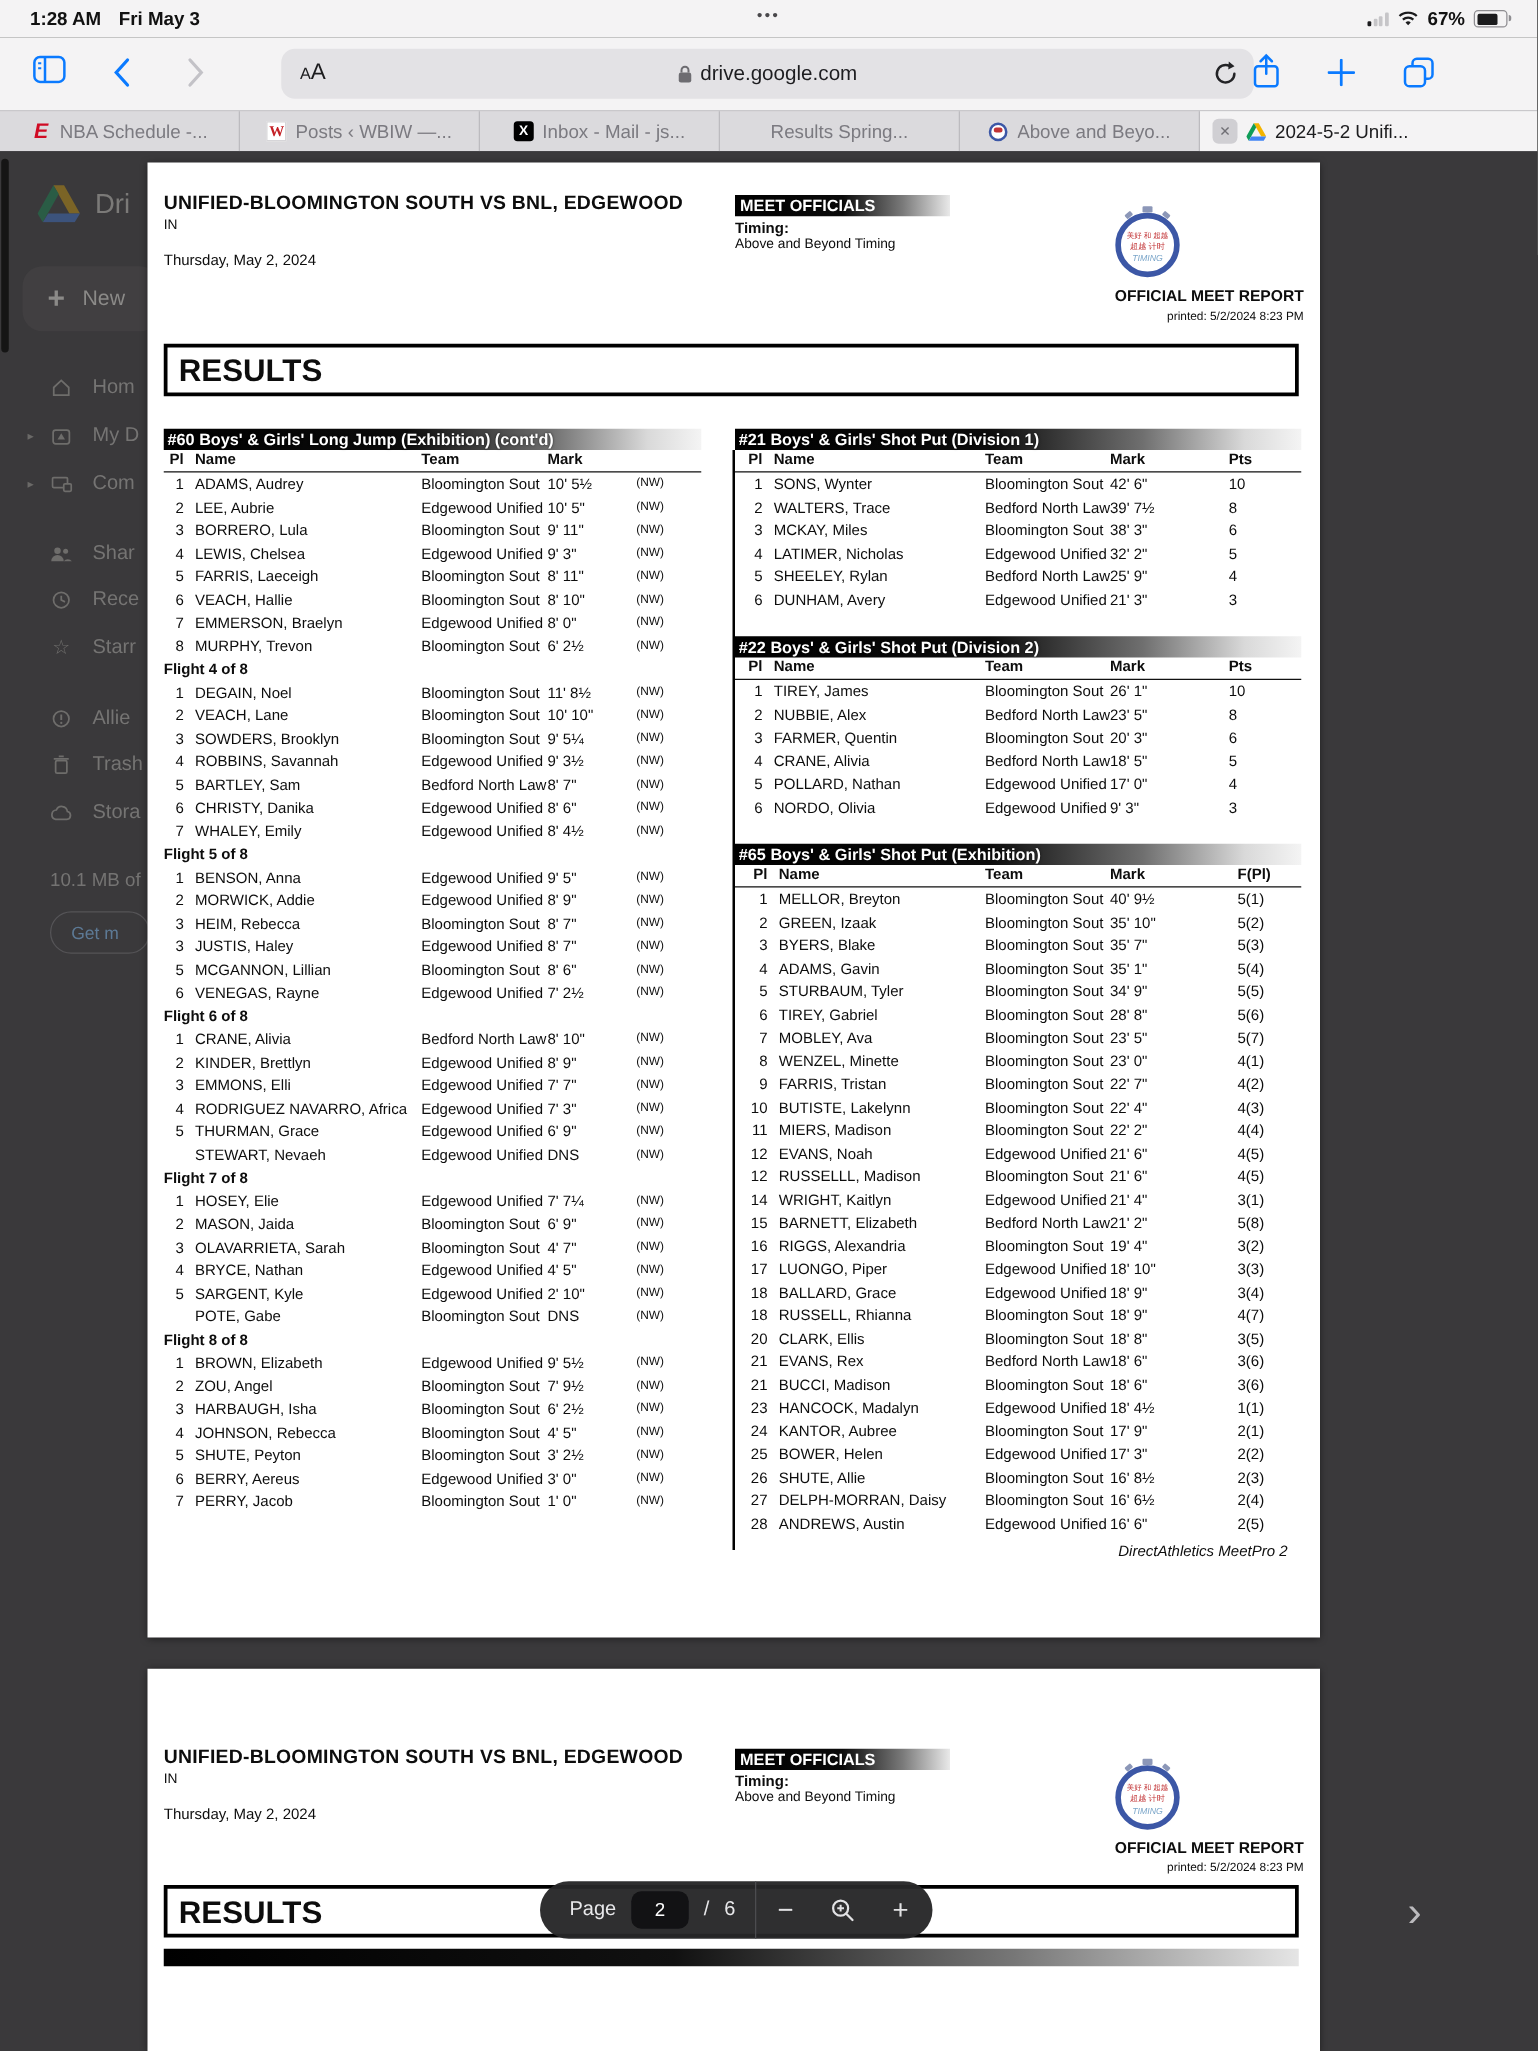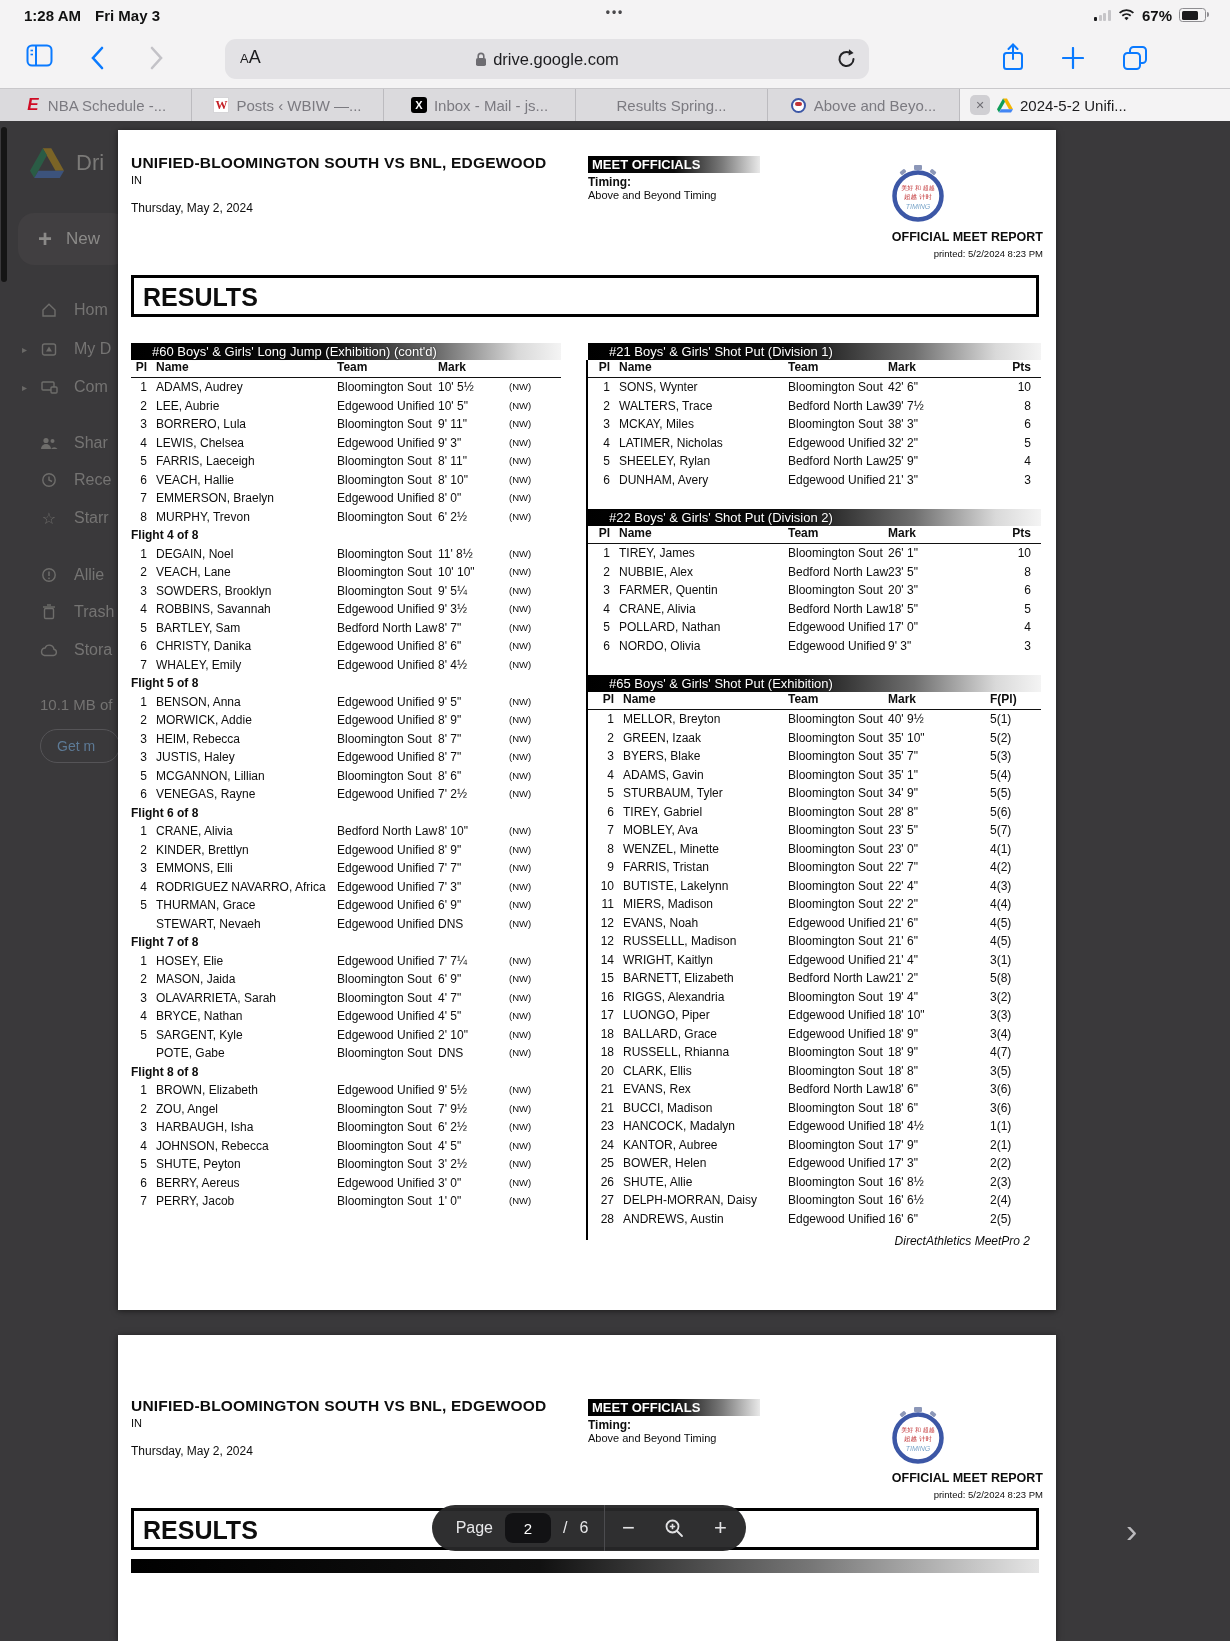--- a/index.html
+++ b/index.html
@@ -15,21 +15,21 @@
   .sig{display:flex;align-items:flex-end;gap:1.5px;height:11px;}
   .sig i{display:block;width:3px;border-radius:1px;background:#c6c5c8;}
   .sig i:nth-child(1){height:4px;background:#1b1b1d;}
   .sig i:nth-child(2){height:6px;}.sig i:nth-child(3){height:8px;}.sig i:nth-child(4){height:11px;}
   .batt{position:relative;width:25px;height:12px;border:1px solid #8e8d91;border-radius:3.5px;}
   .batt i{position:absolute;left:1.5px;top:1.5px;bottom:1.5px;width:64%;background:#1b1b1d;border-radius:1.5px;}
   .batt u{position:absolute;right:-4px;top:3px;width:2.5px;height:5px;background:#8e8d91;border-radius:0 2px 2px 0;}
   
   .toolbar{position:absolute;left:0;top:30px;width:100%;height:58px;background:#f4f3f4;}
   .tb-ic{position:absolute;top:14px;}
-  .url-pill{position:absolute;left:225px;top:9px;width:644px;height:40px;background:#e3e2e5;border-radius:11px;}
+  .url-pill{position:absolute;left:225px;top:9px;width:778px;height:40px;background:#e3e2e5;border-radius:11px;}
   .aA{position:absolute;left:15px;top:8px;color:#1c1c1e;font-weight:500;}
   .aA .s{font-size:13px;}.aA .b{font-size:18px;}
   .url-center{position:absolute;left:0;right:0;top:0;height:40px;display:flex;align-items:center;justify-content:center;gap:6px;
     font-size:16.5px;color:#1d1d20;}
   .reload{position:absolute;right:12px;top:9px;}
   
   .tab-bar{position:absolute;left:0;top:88px;width:100%;height:33px;background:#dbdadd;display:flex;border-top:1px solid #c9c8cb;box-sizing:border-box;}
   .tab{width:192px;box-sizing:border-box;display:flex;align-items:center;justify-content:center;gap:7px;
     font-size:15px;color:#7b7a80;border-right:1px solid #bcbbbf;overflow:hidden;white-space:nowrap;}
   .tab.active{flex:1;background:#f4f3f4;color:#1c1c1e;justify-content:flex-start;padding-left:10px;border-right:none;}
@@ -89,33 +89,33 @@
   .logo{position:absolute;left:772px;}
   .report-title{position:absolute;right:13px;text-align:right;font-size:12.5px;font-weight:bold;}
   .printed{position:absolute;right:13px;text-align:right;font-size:9.5px;}
   .results-box{position:absolute;left:13px;width:908px;height:42px;border:3px solid #000;box-sizing:border-box;
     font-size:25px;font-weight:bold;line-height:38px;padding-left:9px;}
   .cols{position:absolute;top:213px;}
   .col-l{left:13px;width:430px;}
   .col-r{left:470px;width:453px;}
   .col-r::before{content:"";position:absolute;left:-2px;top:17px;height:880px;width:1.5px;background:#000;}
   .evt + .evt{margin-top:20px;}
-  .evt-bar{height:17px;line-height:17px;padding-left:21px;box-sizing:border-box;white-space:nowrap;
+  .evt-bar{height:17px;line-height:17px;padding-left:3px;box-sizing:border-box;white-space:nowrap;
     background:linear-gradient(90deg,#000 0%,#0c0c0c 45%,#6f6f6f 72%,#d9d9d9 90%,#f4f4f4 100%);
-    color:#fff;font-size:13px;font-weight:normal;text-shadow:0 0 2px rgba(0,0,0,.7);}
+    color:#fff;font-size:13px;font-weight:bold;text-shadow:0 0 2px rgba(0,0,0,.7);}
   .row{display:grid;height:18.5px;line-height:18.5px;font-size:12px;white-space:nowrap;}
   .lay-jump .row{grid-template-columns:16px 190px 101px 66px 1fr;}
   .lay-pts  .row{grid-template-columns:22px 178px 100px 95px 1fr;}
   .lay-fpl  .row{grid-template-columns:26px 174px 100px 88px 1fr;}
   .row.head{font-weight:bold;border-bottom:1.5px solid #111;height:17px;line-height:15px;}
   .c-pl{text-align:right;}
   .c-name{padding-left:9px;overflow:hidden;}
   .c-team{overflow:visible;}
   .lay-jump .c-extra{font-size:9.5px;padding-left:5px;}
-  .lay-pts .c-extra{text-align:right;padding-right:10px;}
+  .lay-pts .c-extra{text-align:left;padding-right:10px;}
   .lay-fpl .c-extra{padding-left:14px;}
   .row.head .c-extra{font-size:12px;}
   .flight{height:18.5px;line-height:18.5px;font-size:12px;font-weight:bold;}
   .doc-footer{position:absolute;right:26px;top:1104px;font-style:italic;font-size:12px;}
   .next-bar{position:absolute;left:13px;top:224px;width:908px;height:14px;
     background:linear-gradient(90deg,#000 0%,#111 45%,#777 75%,#e5e5e5 100%);}
   
   .page-pill{position:absolute;left:432px;top:1384px;width:314px;height:46px;border-radius:23px;
     background:rgba(38,38,40,.96);display:flex;align-items:center;color:#e8e8ea;font-size:16px;justify-content:center;}
   .pp-label{margin-left:21px;}

